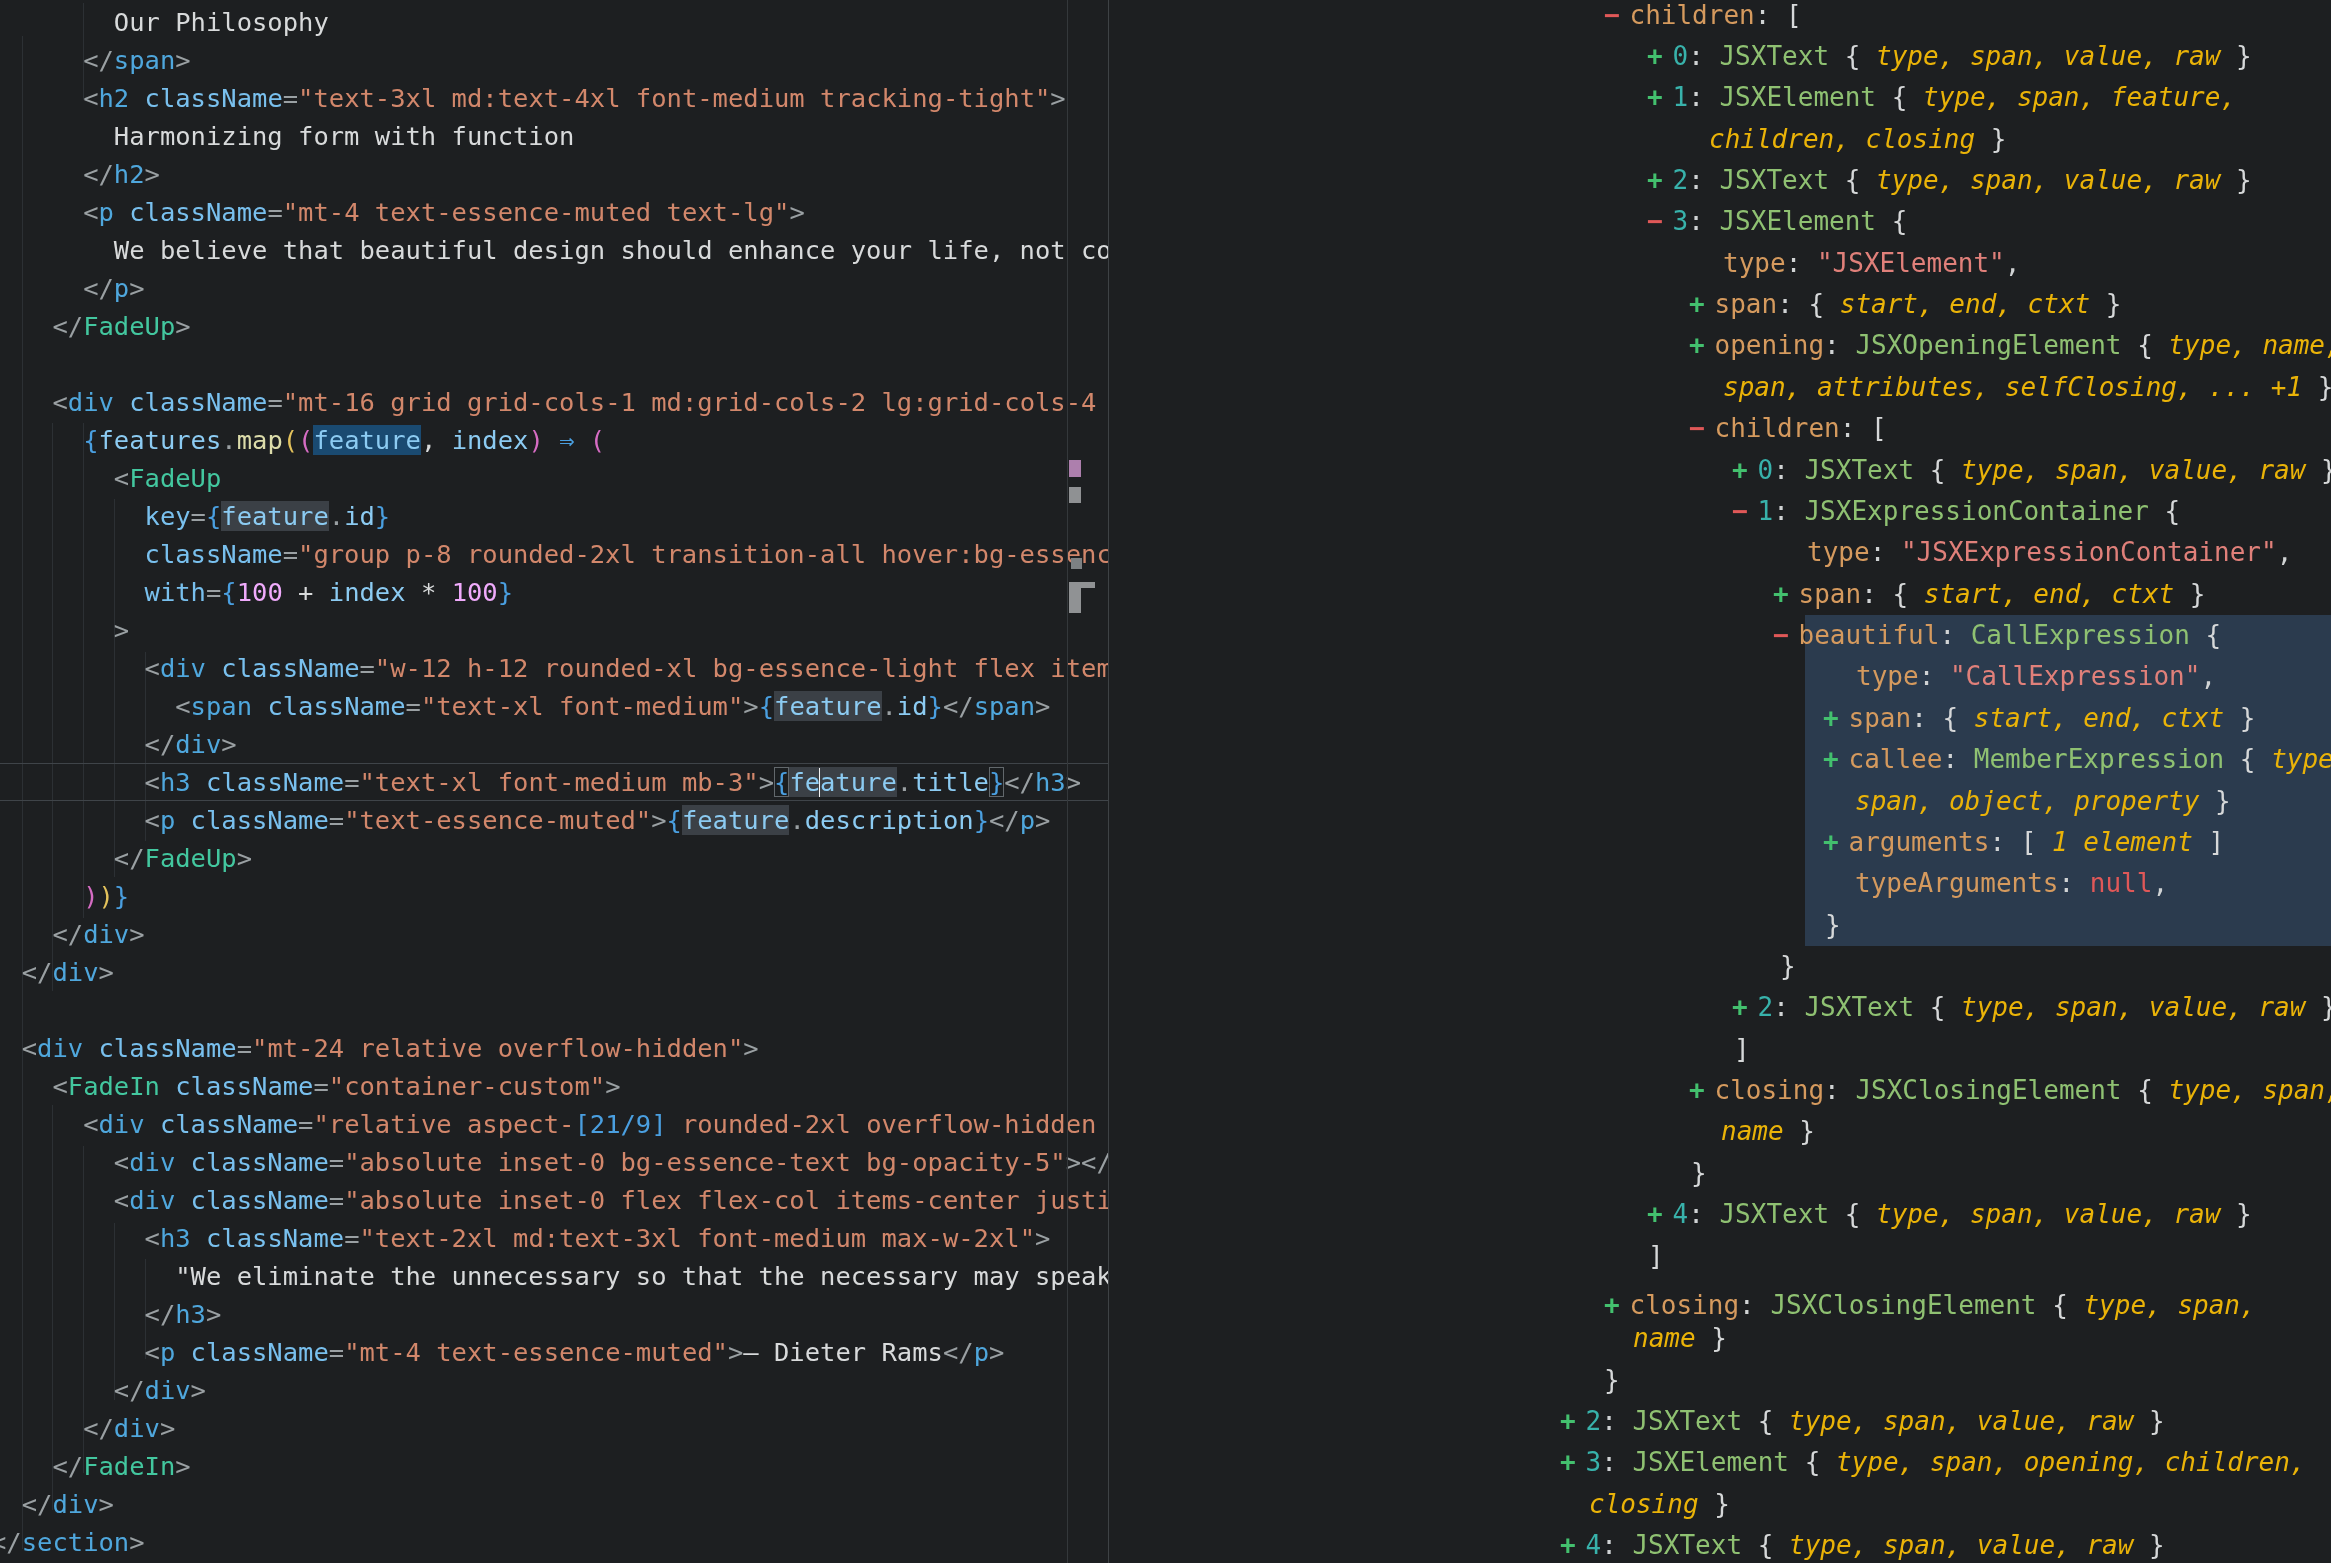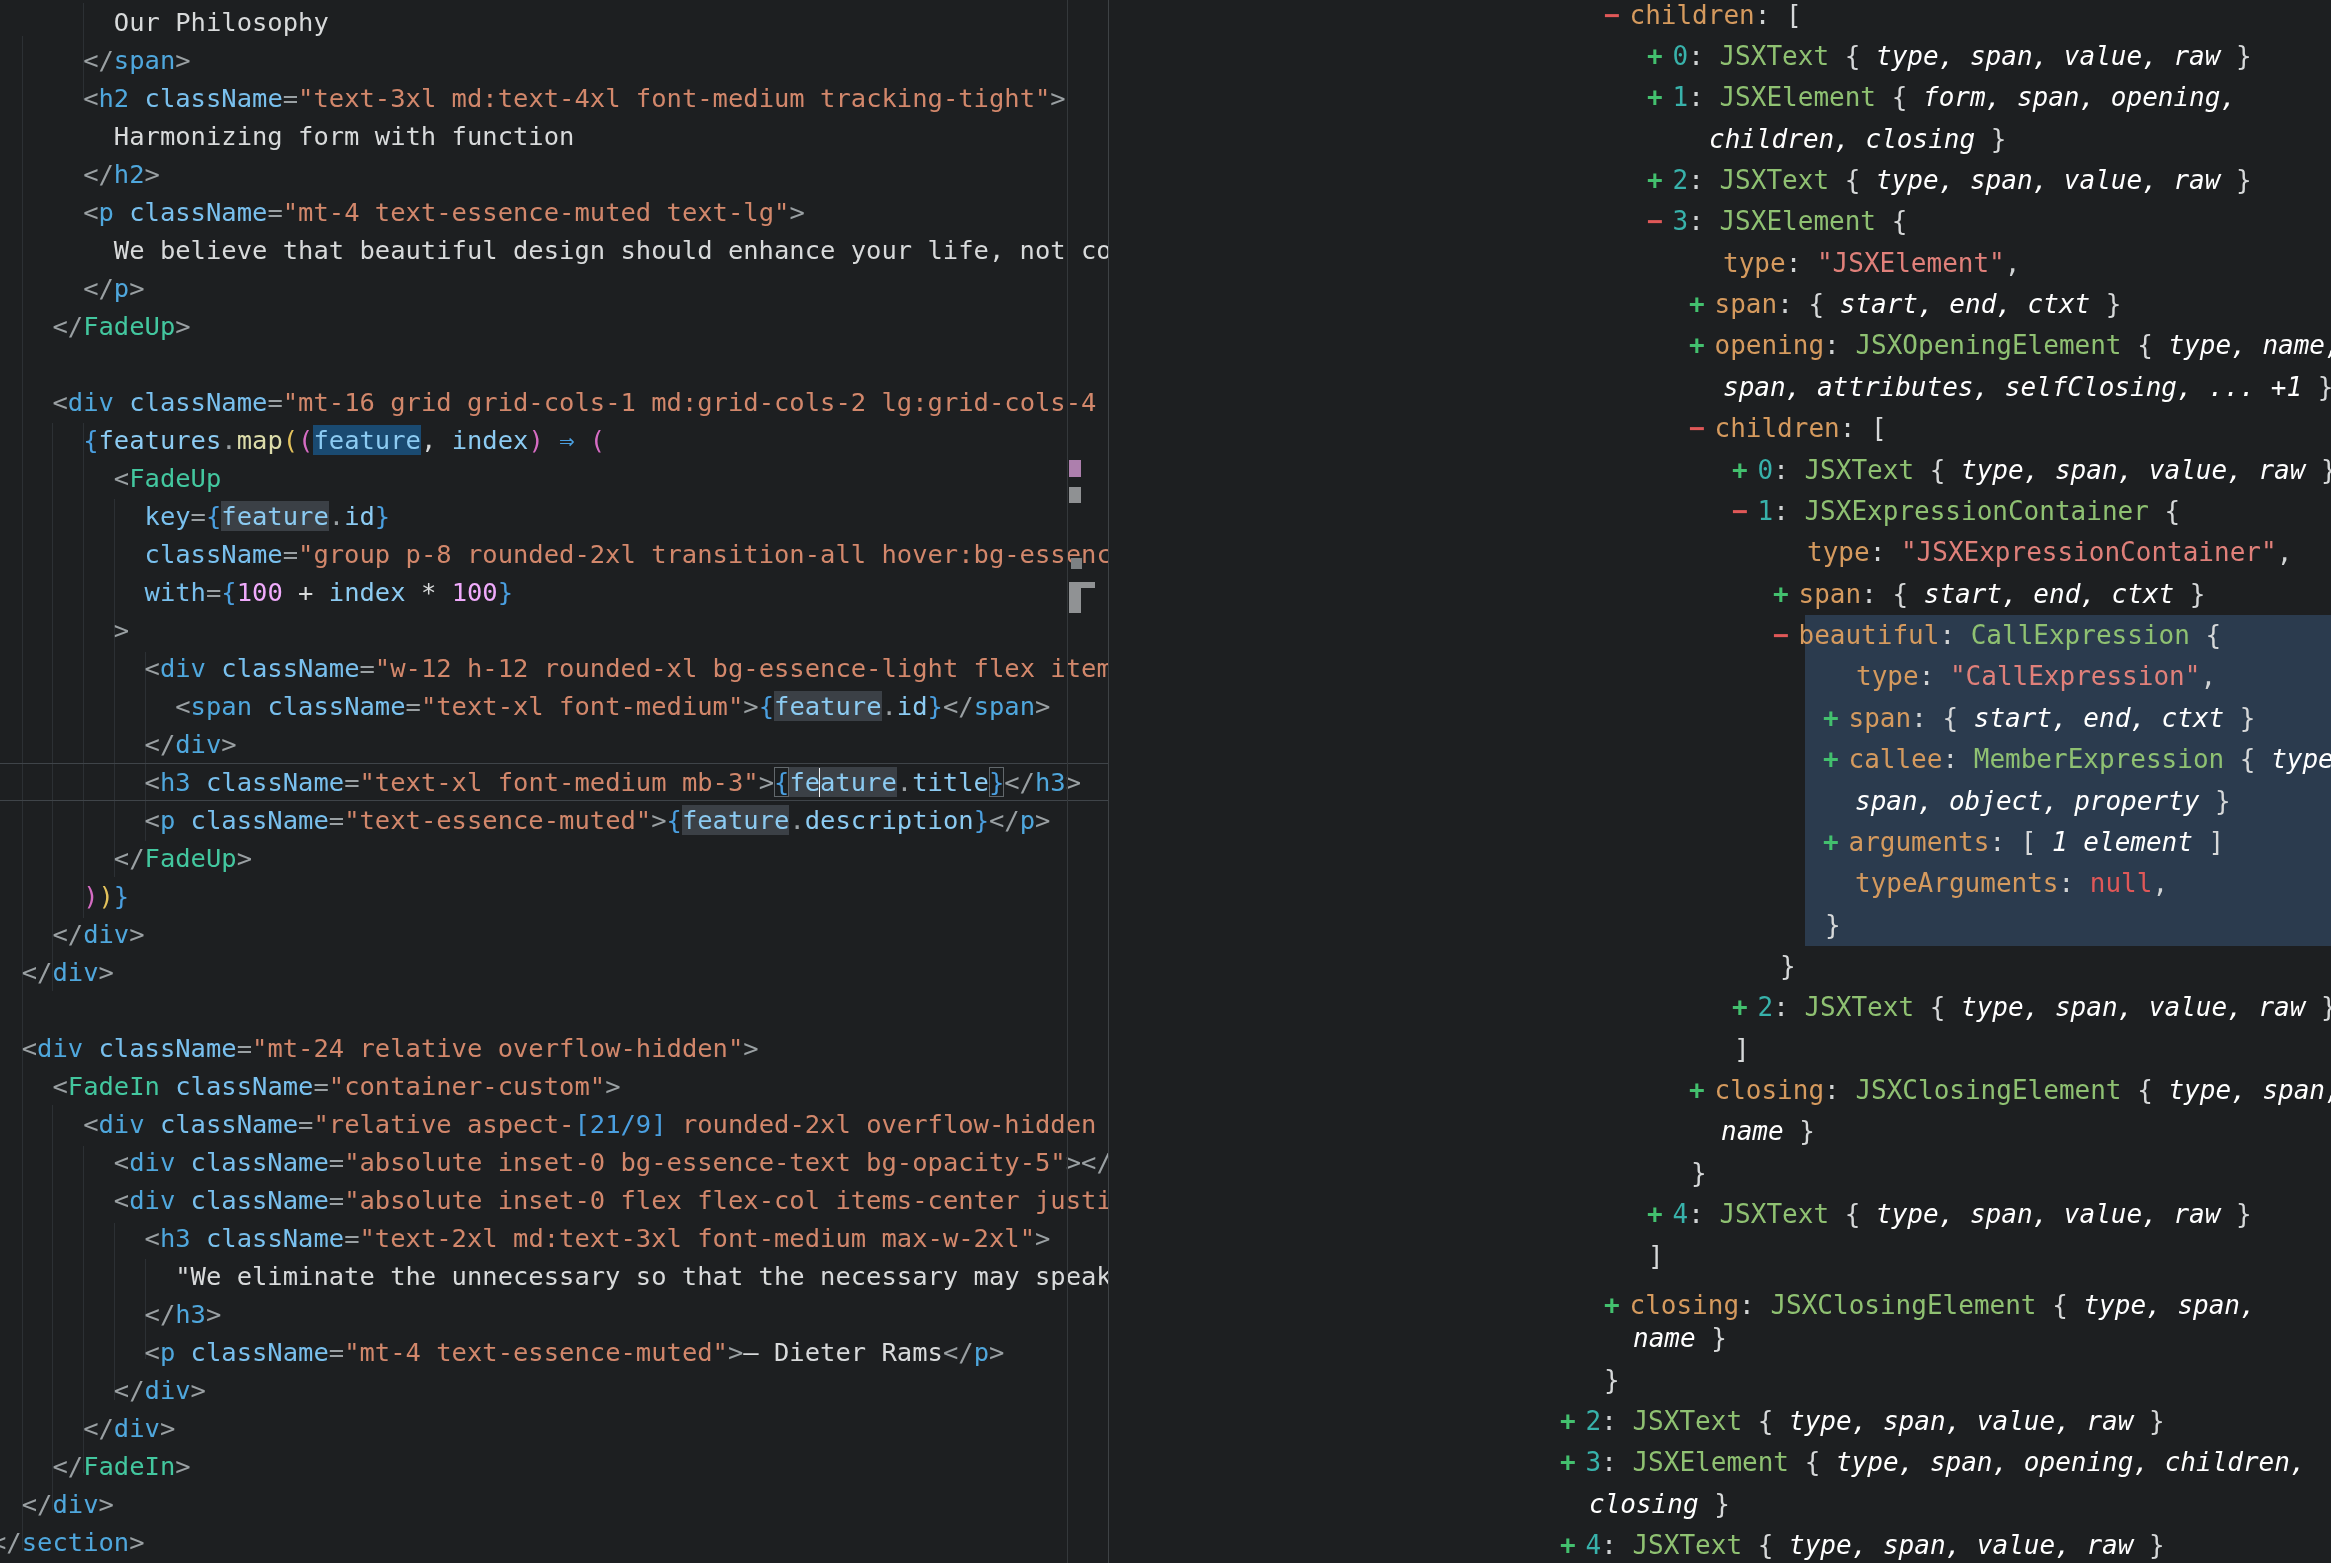--- a/index.html
+++ b/index.html
@@ -40,21 +40,21 @@
   .marker{display:inline-block;width:25.5px;font-weight:bold;}
   .marker.plus{color:#43c06e}
   .marker.minus{color:#e05858}
   .tk-idx{color:#38b2ab}
   .tk-key{color:#d59a5e}
   .tk-node{color:#8fc172}
   .tk-rstr{color:#e0807a}
   .tk-nul{color:#e05858}
   .tk-col{color:#d0d3d4}
   .tk-brc{color:#d6d8d9}
-  .tk-it{color:#ffffff;font-style:italic}
+  .tk-it{color:#eab308;font-style:italic}
 </style>
 </head>
 <body>
 
 <div id="root">
   <div id="code-pane">
     <div id="guides">
         <div class="guide" style="left: 22px; top: 36px; height: 1513px;"></div>
         <div class="guide" style="left: 52px; top: 423px; height: 568px;"></div>
         <div class="guide" style="left: 52px; top: 1105px; height: 405px;"></div>
@@ -119,21 +119,21 @@
   </div>
   <div id="vlines">
       <div class="vline" style="left: 1067px; background: rgb(52, 56, 59);"></div>
       <div class="vline" style="left: 1108px; background: rgb(62, 66, 69);"></div>
     </div>
   <div id="ast-pane">
     <div id="sel-highlight" style="left: 696px; top: 615px; width: 526px; height: 331px; background: rgb(43, 59, 78);"></div>
     <div id="ast-rows">
         <div class="ast-row" style="left: 495px; top: -5.5px;"><span class="marker minus">−</span><span class="tk tk-key">children</span><span class="tk tk-col">: </span><span class="tk tk-brc">[</span></div>
         <div class="ast-row" style="left: 538px; top: 36px;"><span class="marker plus">+</span><span class="tk tk-idx">0</span><span class="tk tk-col">: </span><span class="tk tk-node">JSXText</span><span class="tk tk-brc"> { </span><span class="tk tk-it">type, span, value, raw</span><span class="tk tk-brc"> }</span></div>
-        <div class="ast-row" style="left: 538px; top: 77px;"><span class="marker plus">+</span><span class="tk tk-idx">1</span><span class="tk tk-col">: </span><span class="tk tk-node">JSXElement</span><span class="tk tk-brc"> { </span><span class="tk tk-it">form, span, opening,</span></div>
+        <div class="ast-row" style="left: 538px; top: 77px;"><span class="marker plus">+</span><span class="tk tk-idx">1</span><span class="tk tk-col">: </span><span class="tk tk-node">JSXElement</span><span class="tk tk-brc"> { </span><span class="tk tk-it">type, span, feature,</span></div>
         <div class="ast-row" style="left: 600px; top: 119px;"><span class="tk tk-it">children, closing</span><span class="tk tk-brc"> }</span></div>
         <div class="ast-row" style="left: 538px; top: 160px;"><span class="marker plus">+</span><span class="tk tk-idx">2</span><span class="tk tk-col">: </span><span class="tk tk-node">JSXText</span><span class="tk tk-brc"> { </span><span class="tk tk-it">type, span, value, raw</span><span class="tk tk-brc"> }</span></div>
         <div class="ast-row" style="left: 538px; top: 201px;"><span class="marker minus">−</span><span class="tk tk-idx">3</span><span class="tk tk-col">: </span><span class="tk tk-node">JSXElement</span><span class="tk tk-brc"> {</span></div>
         <div class="ast-row" style="left: 614px; top: 243px;"><span class="tk tk-key">type</span><span class="tk tk-col">: </span><span class="tk tk-rstr">"JSXElement"</span><span class="tk tk-col">,</span></div>
         <div class="ast-row" style="left: 580px; top: 284px;"><span class="marker plus">+</span><span class="tk tk-key">span</span><span class="tk tk-col">: </span><span class="tk tk-brc">{ </span><span class="tk tk-it">start, end, ctxt</span><span class="tk tk-brc"> }</span></div>
         <div class="ast-row" style="left: 580px; top: 325px;"><span class="marker plus">+</span><span class="tk tk-key">opening</span><span class="tk tk-col">: </span><span class="tk tk-node">JSXOpeningElement</span><span class="tk tk-brc"> { </span><span class="tk tk-it">type, name,</span></div>
         <div class="ast-row" style="left: 614px; top: 367px;"><span class="tk tk-it">span, attributes, selfClosing, ... +1</span><span class="tk tk-brc"> }</span></div>
         <div class="ast-row" style="left: 580px; top: 408px;"><span class="marker minus">−</span><span class="tk tk-key">children</span><span class="tk tk-col">: </span><span class="tk tk-brc">[</span></div>
         <div class="ast-row" style="left: 623px; top: 450px;"><span class="marker plus">+</span><span class="tk tk-idx">0</span><span class="tk tk-col">: </span><span class="tk tk-node">JSXText</span><span class="tk tk-brc"> { </span><span class="tk tk-it">type, span, value, raw</span><span class="tk tk-brc"> }</span></div>
         <div class="ast-row" style="left: 623px; top: 491px;"><span class="marker minus">−</span><span class="tk tk-idx">1</span><span class="tk tk-col">: </span><span class="tk tk-node">JSXExpressionContainer</span><span class="tk tk-brc"> {</span></div>

